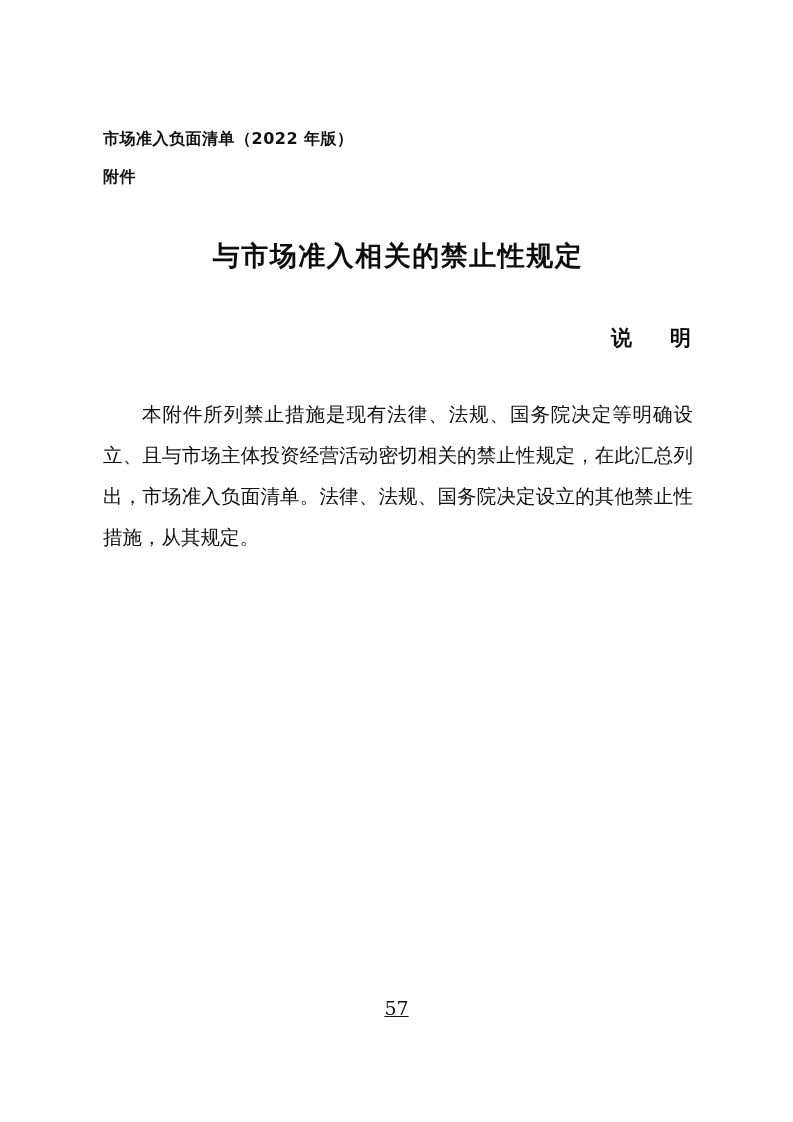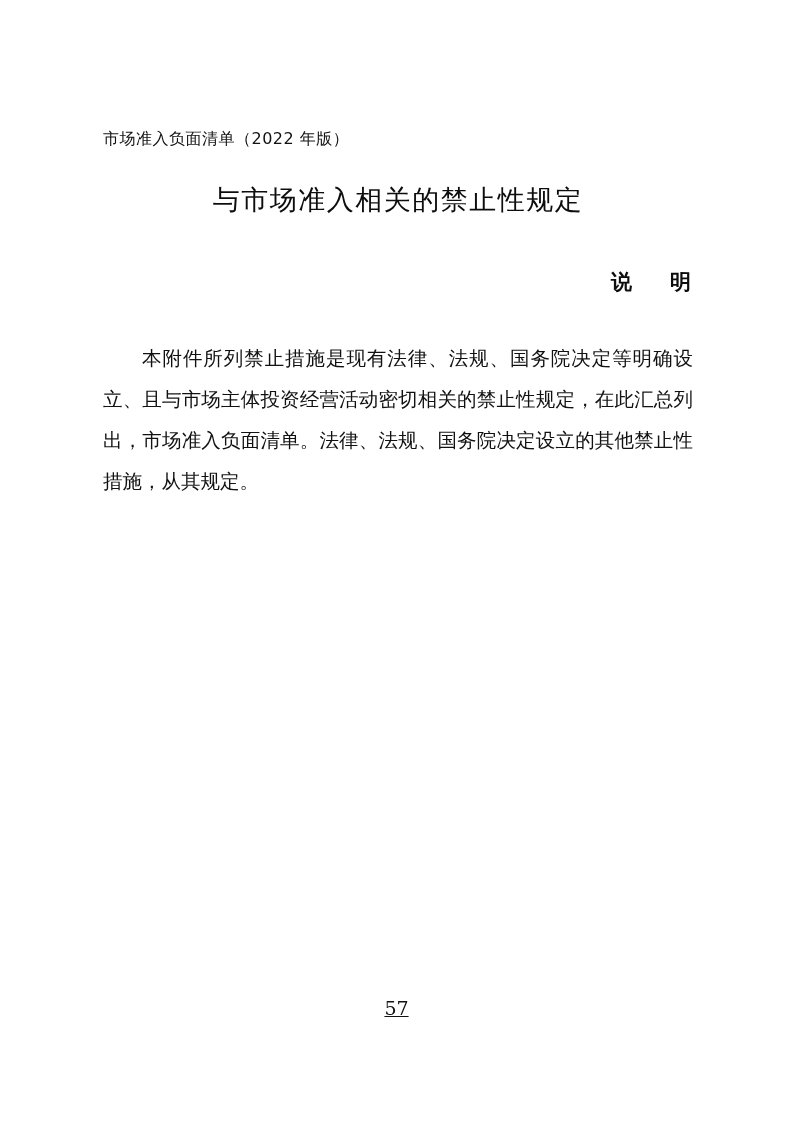--- a/index.html
+++ b/index.html
@@ -24,32 +24,32 @@
     background: #ffffff;
   }
   .content {
     position: absolute;
     left: 103px;
     top: 120px;
     width: 590px;
   }
   .header-line {
     font-size: 16px;
-    font-weight: normal;
+    font-weight: bold;
     line-height: 38px;
     letter-spacing: 0.5px;
     color: #111111;
     white-space: nowrap;
   }
   .doc-title {
-    margin-top: 24px;
+    margin-top: 42px;
     text-align: center;
     font-family: "DejaVu Serif", "Liberation Serif", serif;
     font-size: 27px;
-    font-weight: normal;
+    font-weight: bold;
     letter-spacing: 1.5px;
     color: #0d0d0d;
   }
   .section-label {
     margin-top: 50px;
     text-align: right;
     font-family: "DejaVu Serif", "Liberation Serif", serif;
     font-size: 21px;
     font-weight: bold;
     letter-spacing: 2px;
@@ -82,20 +82,21 @@
   }
 </style>
 </head>
 <body>
 
 <div class="page">
   <div class="content">
 
     <div class="header-line">市场准入负面清单（2022 年版）</div>
 
+    <div class="header-line">附件</div>
 
     <h1 class="doc-title">与市场准入相关的禁止性规定</h1>
 
     <div class="section-label">
       <span>说</span><span class="gap"></span><span>明</span>
     </div>
 
     <p class="body-text">本附件所列禁止措施是现有法律、法规、国务院决定等明确设立、且与市场主体投资经营活动密切相关的禁止性规定，在此汇总列出，市场准入负面清单。法律、法规、国务院决定设立的其他禁止性措施，从其规定。</p>
 
   </div>

